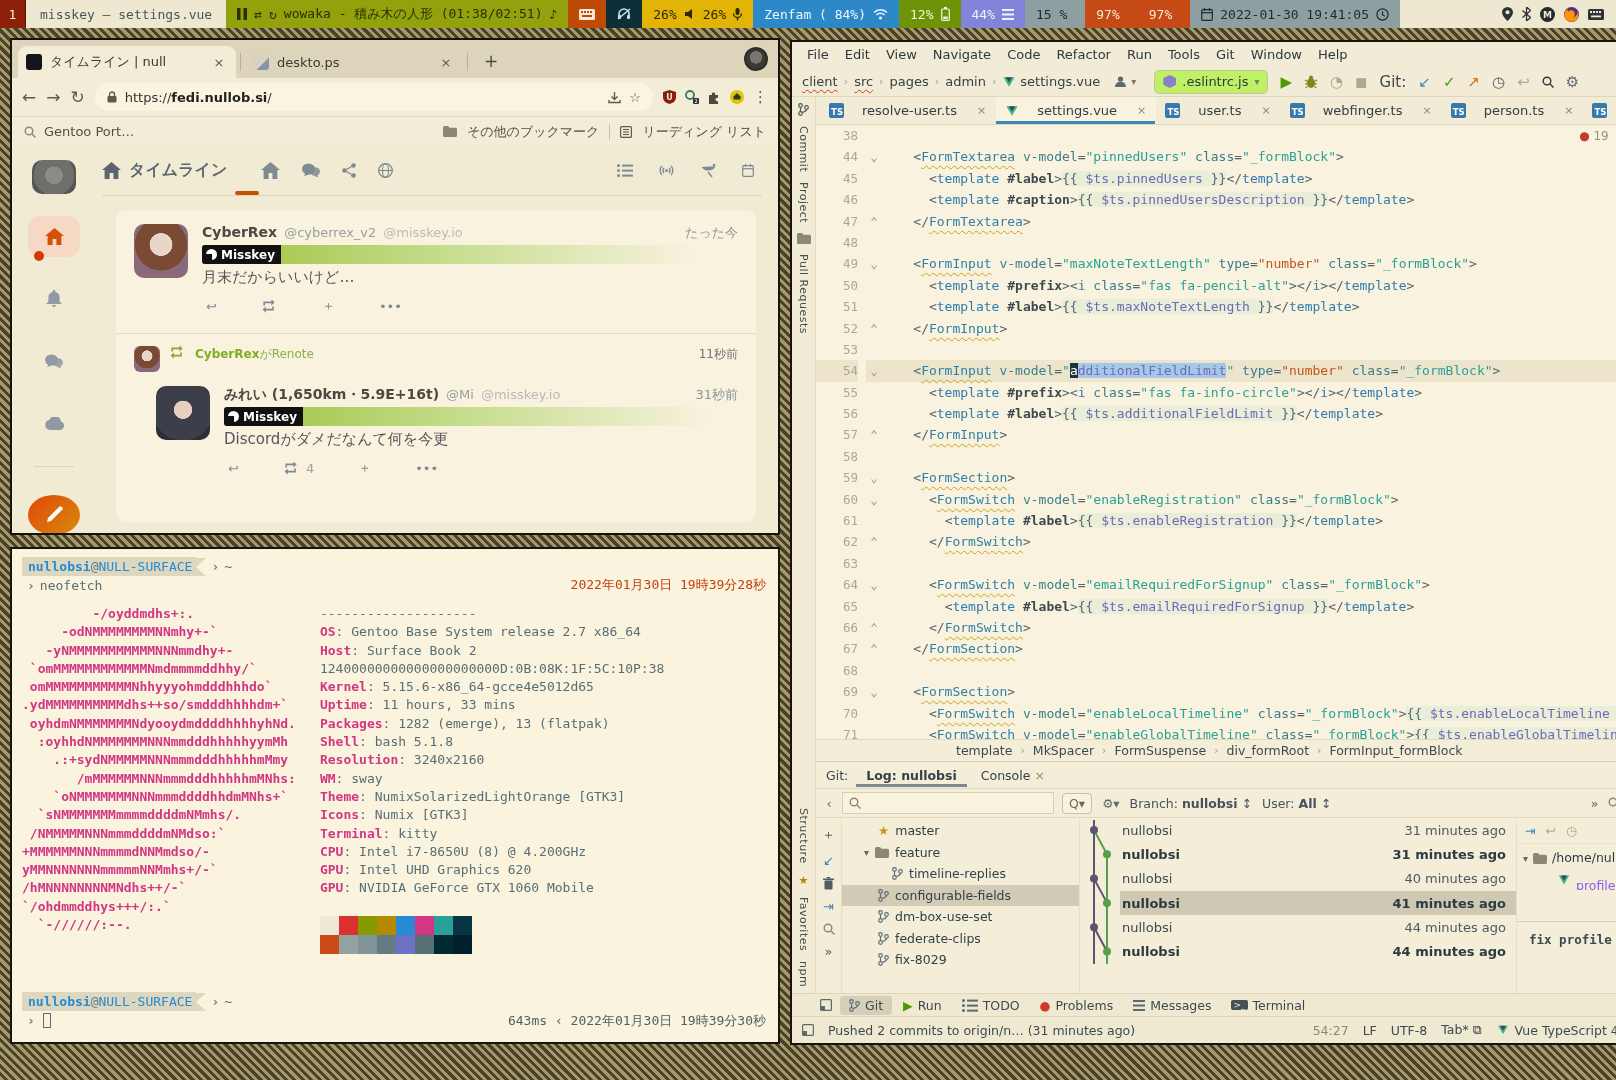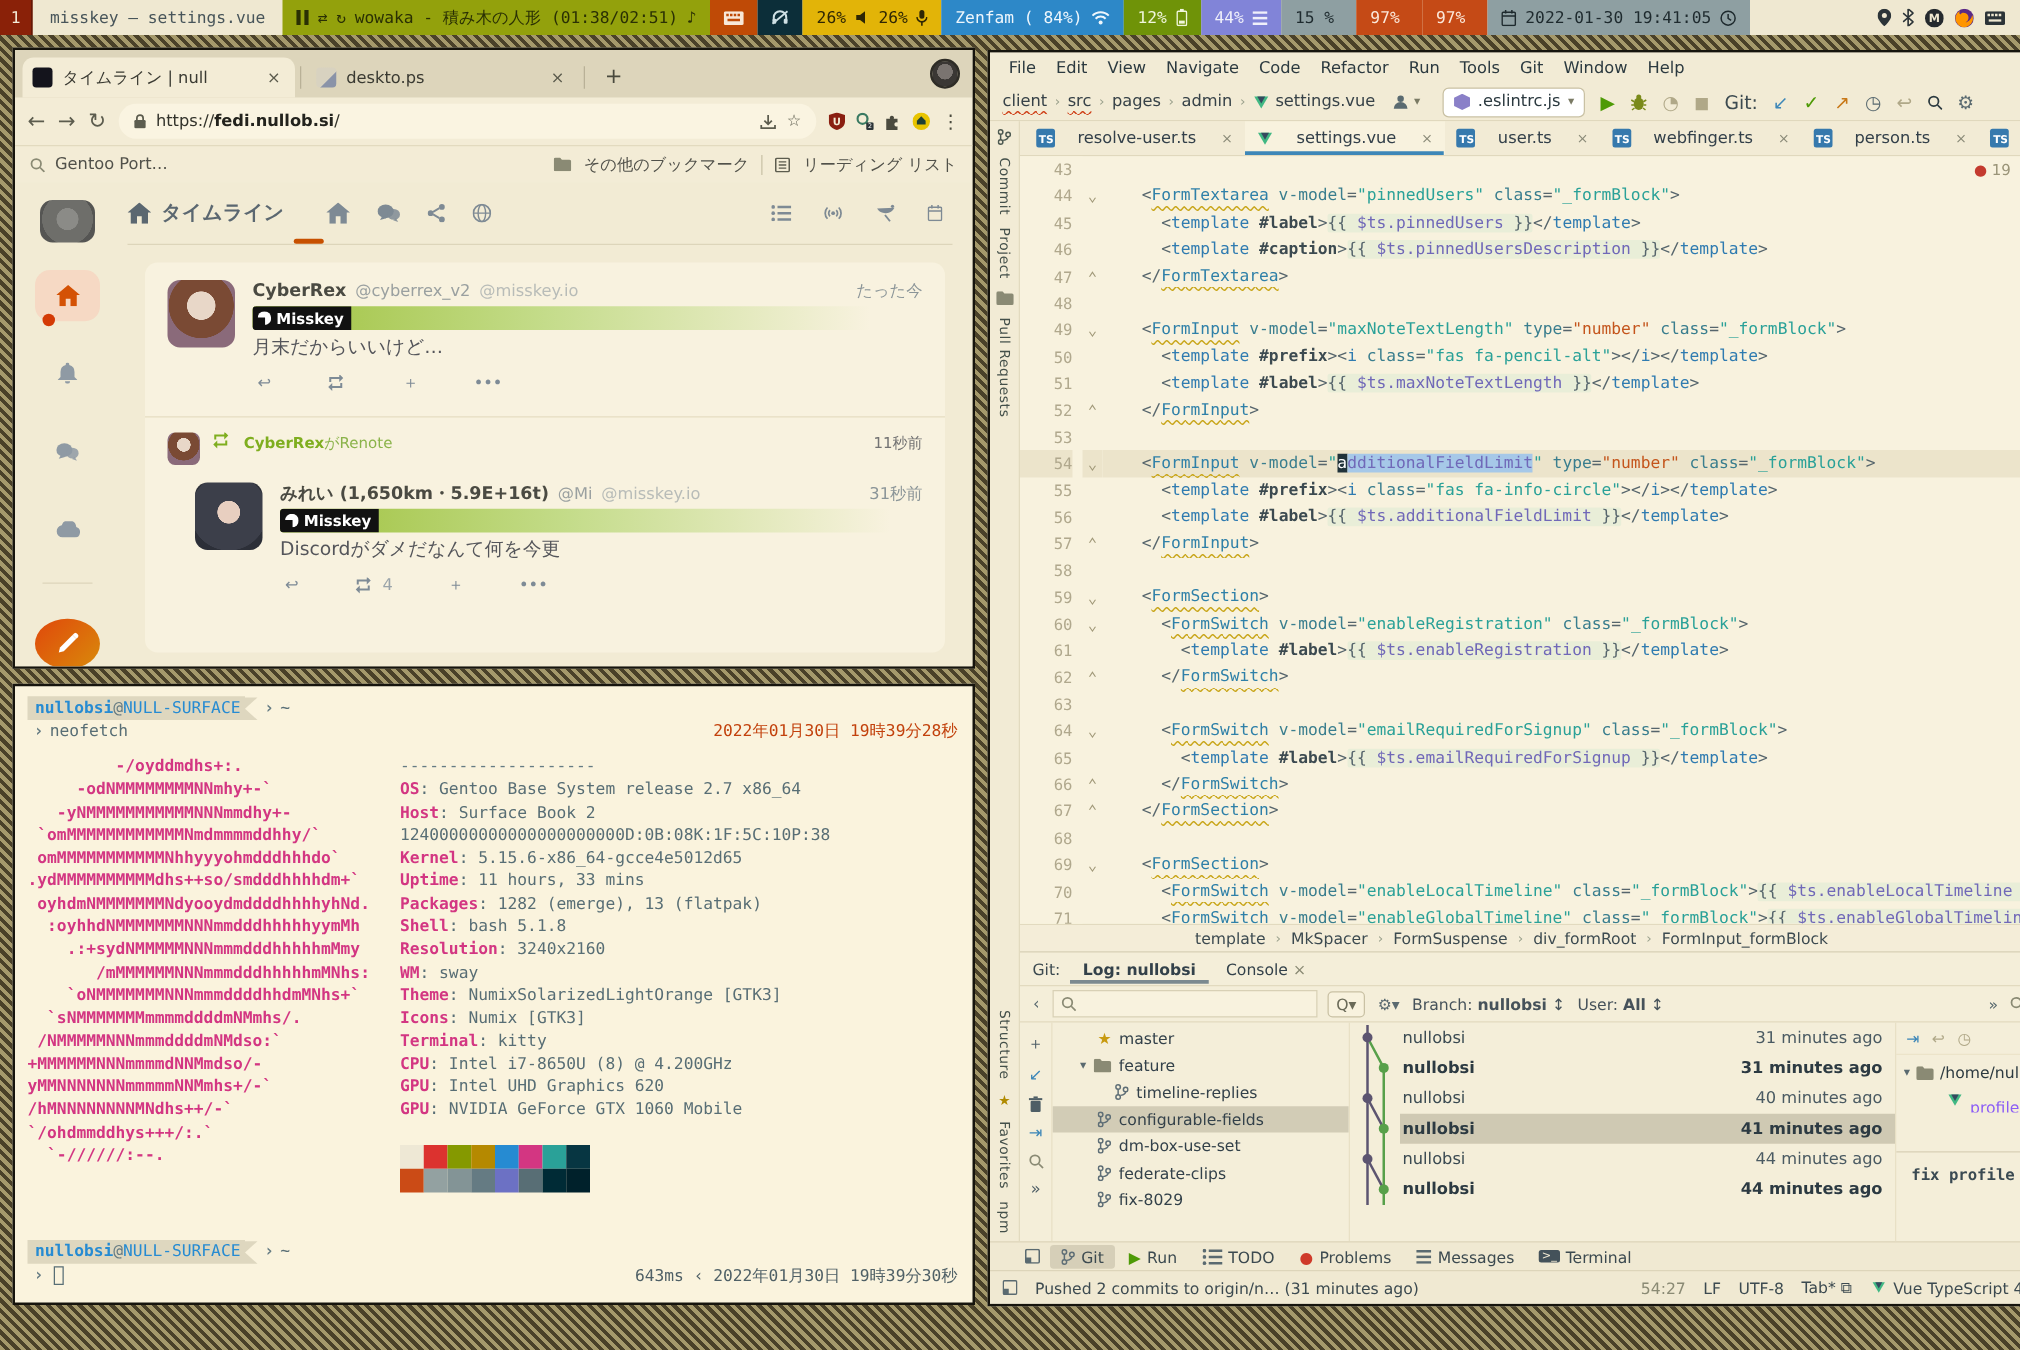--- a/index.html
+++ b/index.html
@@ -105,21 +105,21 @@
   #tbottom .meta{ position:absolute; right:0; bottom:0; color:#4f6066;}
   .cursor{ display:inline-block; width:8px; height:15px; border:1px solid #586e75; vertical-align:-2px; margin-left:3px;}
 
   
   #ide{ left:790px; top:40px; width:951px; height:1005px; background:#f2ebd5; font-size:13px; color:#2c3a40; display:flex; flex-direction:column;}
   #menubar{ height:25px; display:flex; align-items:center; gap:2px; padding:0 8px; background:#f2ebd5;}
   #menubar span{ padding:2px 7px; }
   #navbar{ height:30px; display:flex; align-items:center; padding:0 10px; gap:4px; background:#f2ebd5; border-bottom:1px solid #e0d8bd;}
   .crumb{ color:#374248; } .crumbSep{ color:#9aa08c; font-size:11px; padding:0 2px;}
   .wavy{ text-decoration:underline wavy #cf4018 1px; text-underline-offset:3px;}
-  #runcfg{ border:1px solid #c9c1a4; border-radius:5px; height:24px; display:flex; align-items:center; gap:6px; padding:0 8px; margin-left:14px; background:#ffffff;}
+  #runcfg{ border:1px solid #c9c1a4; border-radius:5px; height:24px; display:flex; align-items:center; gap:6px; padding:0 8px; margin-left:14px; background:#bef264;}
   .hexa{ width:13px; height:13px; background:#8a80c8; clip-path:polygon(50% 0,100% 25%,100% 75%,50% 100%,0 75%,0 25%);}
   #navtools{ margin-left:8px; display:flex; align-items:center; gap:12px; font-size:15px;}
   #ideBody{ flex:1; display:flex; min-height:0;}
   #lstrip{ width:24px; background:#f2ebd5; border-right:1px solid #e2dabf; display:flex; flex-direction:column; align-items:center; padding:6px 0; gap:10px; color:#4e5a52; font-size:11px;}
   .vlabel{ writing-mode:vertical-rl; letter-spacing:.5px; color:#44504a; }
   #centerCol{ flex:1; display:flex; flex-direction:column; min-width:0;}
   #tabbar{ height:28px; display:flex; align-items:stretch; background:#f2ebd5; border-bottom:1px solid #e0d8bd; padding-left:4px; overflow:hidden;}
   .etab{ display:flex; align-items:center; gap:18px; padding:0 9px; color:#33404a; white-space:nowrap; border-right:1px solid transparent;}
   .etab.active{ background:#f8f2de; box-shadow:inset 0 -3px 0 #3d87b8; }
   .etab .x{ color:#8a8a78; font-size:11px; margin-left:2px;}
@@ -880,21 +880,21 @@
         </div>
       <div id="editorWrap">
         <div id="inspect">
           <span><span style="color:#c43b2f">●</span> <span class="dim">19</span></span>
           <span><span class="wrn">▲</span> <span class="dim">51</span></span>
           <span><span class="wk">▲</span> <span class="dim">11</span></span>
           <span style="color:#5a6a70">∧</span>
             <span style="color:#5a6a70">∨</span>
         </div>
         <div id="gutter">
-            <div class="cl">43</div>
+            <div class="cl">38</div>
             <div class="cl">44</div>
             <div class="cl">45</div>
             <div class="cl">46</div>
             <div class="cl">47</div>
             <div class="cl">48</div>
             <div class="cl">49</div>
             <div class="cl">50</div>
             <div class="cl">51</div>
             <div class="cl">52</div>
             <div class="cl">53</div>

